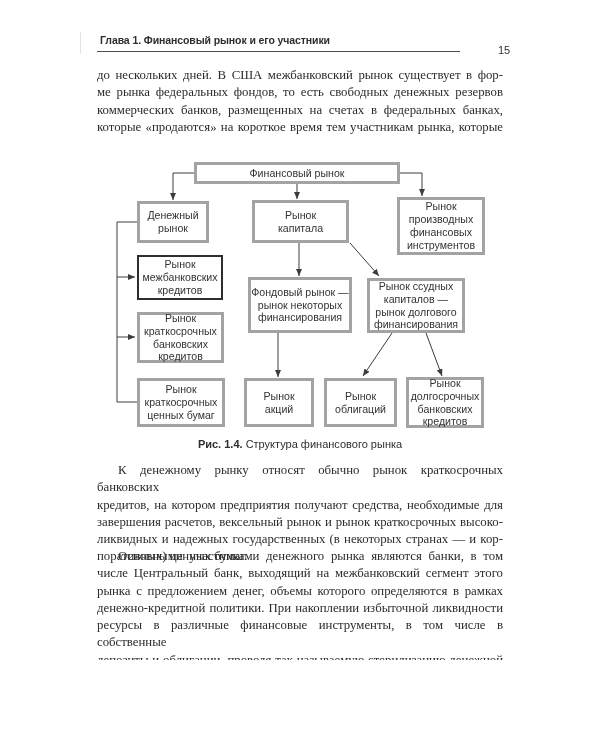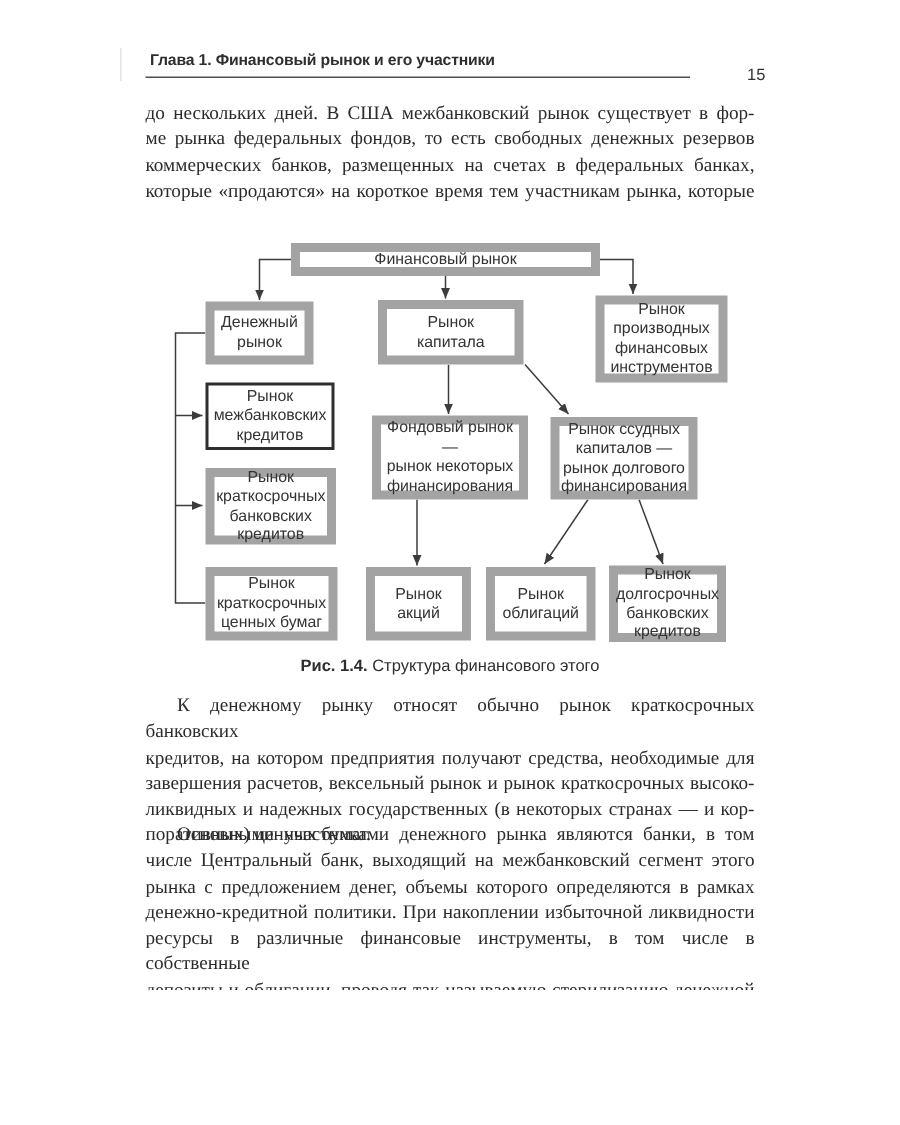--- a/index.html
+++ b/index.html
@@ -22,21 +22,21 @@
   .edge-mark-bottom{position:absolute;left:120px;top:746px;width:445px;height:1px;background:#dcdcdc;}
   
   .para{position:absolute;left:97px;width:406px;font-size:12.8px;line-height:17.3px;}
   .tline{width:100%;}
   .tline.j{text-align:justify;text-align-last:justify;}
   .tline.indent{text-indent:21px;}
   
   .figure{position:absolute;left:85px;top:160px;width:430px;height:272px;}
   .figure svg{position:absolute;left:0;top:0;}
   .dbox{
-    position:absolute;box-sizing:border-box;border:6px solid #a3a3a3;background:#ffffff;
+    position:absolute;box-sizing:border-box;border:3px solid #a3a3a3;background:#ffffff;
     display:flex;align-items:center;justify-content:center;text-align:center;
     font-family:"Liberation Sans",sans-serif;font-size:10.6px;line-height:12.8px;
     color:#333;white-space:pre-line;
   }
   .dbox.strong{border:2px solid #2e2e2e;}
   .fig-caption{
     position:absolute;left:85px;top:438px;width:430px;text-align:center;
     font-family:"Liberation Sans",sans-serif;font-size:11px;color:#2e2e2e;
   }
   .fig-caption .b{font-weight:bold;}
@@ -125,16 +125,16 @@
     <div class="dbox" style="left:159px;top:218px;width:70px;height:49px">Рынок
 акций</div>
     <div class="dbox" style="left:239px;top:218px;width:73px;height:49px">Рынок
 облигаций</div>
     <div class="dbox" style="left:321px;top:217px;width:78px;height:51px">Рынок
 долгосрочных
 банковских
 кредитов</div>
   </div>
 
-  <div class="fig-caption"><span class="b">Рис. 1.4.</span> <span>Структура финансового этого</span></div>
+  <div class="fig-caption"><span class="b">Рис. 1.4.</span> <span>Структура финансового рынка</span></div>
 
   <div class="edge-mark-bottom"></div>
 </div>
 
 </body></html>

